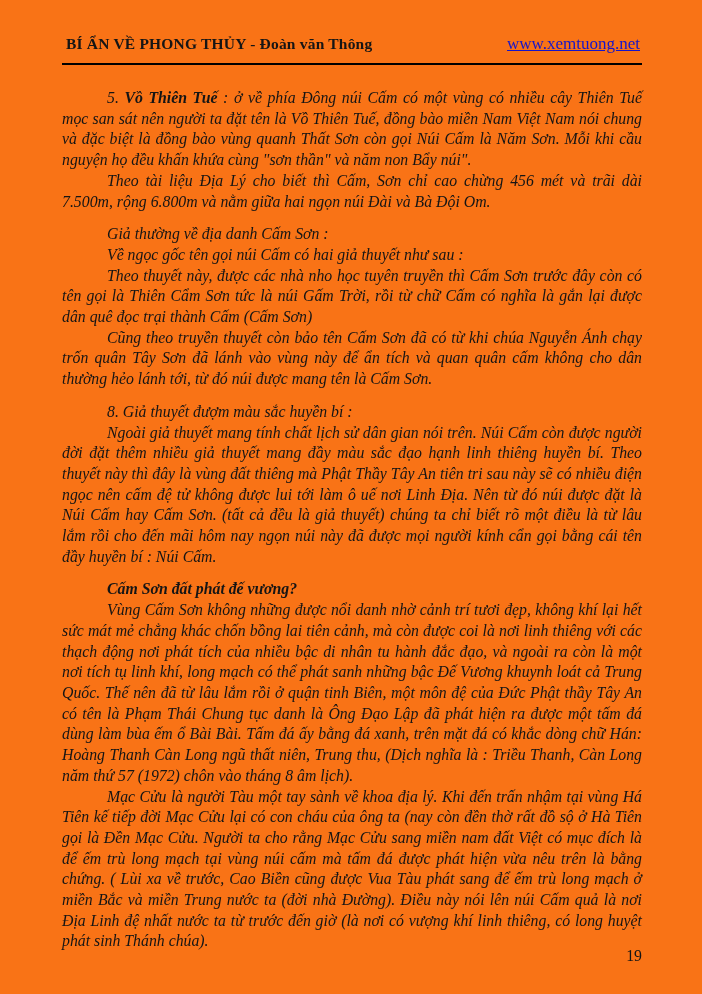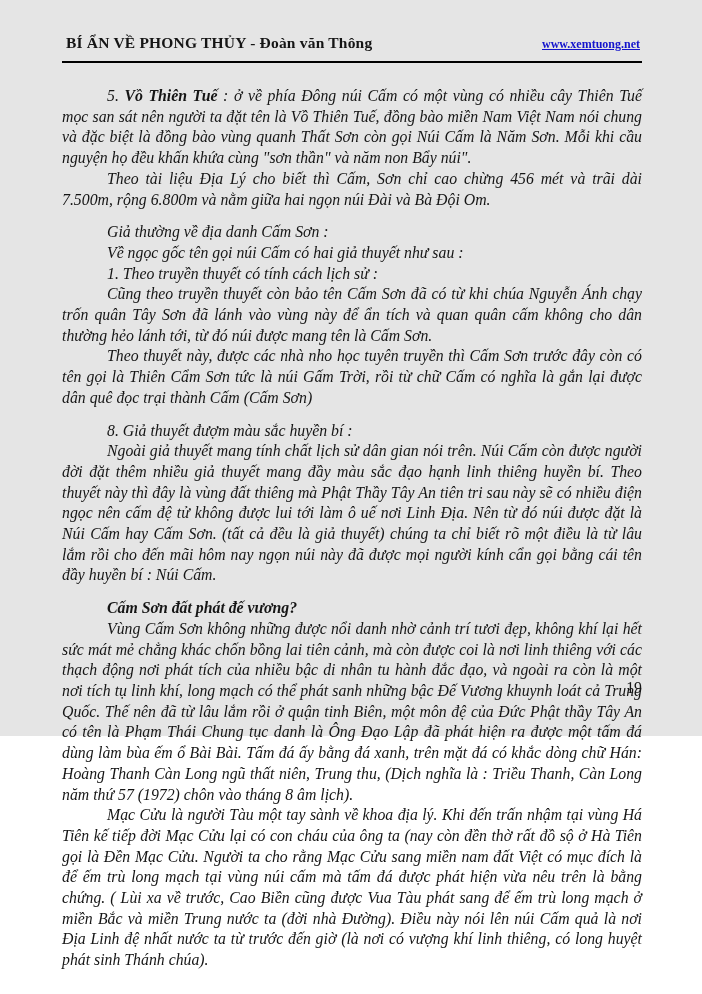--- a/index.html
+++ b/index.html
@@ -6,63 +6,62 @@
   html, body { background: #ffffff; }
   body {
     width: 702px; height: 994px;
     font-family: "Liberation Serif", serif;
     color: #151515;
     position: relative;
     overflow: hidden;
   }
   .page {
     position: relative;
-    width: 702px; height: 736px;
-    background: #e5e5e5;
+    width: 702px; height: 994px;
+    background: #f97316;
     padding: 34px 60px 0 62px;
   }
   .doc-header {
     display: flex;
     justify-content: space-between;
     align-items: baseline;
     padding: 0 2px 9px 4px;
   }
   .doc-header .title {
     font-weight: bold;
     font-size: 15.5px;
     letter-spacing: 0.2px;
     white-space: nowrap;
   }
   .doc-header .site-link {
-    font-size: 12px;
+    font-size: 17px;
     color: #1414cc;
     text-decoration: underline;
     cursor: pointer;
     white-space: nowrap;
-    font-weight: bold;
   }
   .header-rule {
     border-top: 2px solid #000000;
     margin-bottom: 23px;
   }
   .content {
     font-size: 15.8px;
     line-height: 20.7px;
     text-align: justify;
     color: #151515;
   }
   .content p { text-indent: 45px; font-style: italic; }
   .gap { margin-top: 12px; }
   .italic { font-style: italic; }
   .section-heading { font-weight: bold; }
   .lead-bold { font-weight: bold; }
   .page-number {
     position: absolute;
     right: 60px;
-    bottom: 39px;
+    bottom: 29px;
     font-size: 15.8px;
     color: #151515;
   }
 </style>
 </head>
 <body>
 
 <div class="page">
 
   <div class="doc-header">
@@ -75,25 +74,24 @@
   <div class="content">
 
     <p><span>5. </span><span class="lead-bold">Vồ Thiên Tuế</span><span> : ở về phía Đông núi Cấm có một vùng có nhiều cây Thiên Tuế mọc san sát nên người ta đặt tên là Vồ Thiên Tuế, đồng bào miền Nam Việt Nam nói chung và đặc biệt là đồng bào vùng quanh Thất Sơn còn gọi Núi Cấm là Năm Sơn. Mỗi khi cầu nguyện họ đều khấn khứa cùng "sơn thần" và năm non Bẩy núi".</span></p>
 
     <p>Theo tài liệu Địa Lý cho biết thì Cấm, Sơn chỉ cao chừng 456 mét và trãi dài 7.500m, rộng 6.800m và nằm giữa hai ngọn núi Đài và Bà Đội Om.</p>
 
     <p class="italic gap">Giả thường về địa danh Cấm Sơn :</p>
 
     <p>Về ngọc gốc tên gọi núi Cấm có hai giả thuyết như sau :</p>
 
-    <p class="italic">1. Theo truyền thuyết có tính cách lịch sử :</p>
+
+    <p>Theo thuyết này, được các nhà nho học tuyên truyền thì Cấm Sơn trước đây còn có tên gọi là Thiên Cẩm Sơn tức là núi Gấm Trời, rồi từ chữ Cấm có nghĩa là gắn lại được dân quê đọc trại thành Cấm (Cấm Sơn)</p>
 
     <p>Cũng theo truyền thuyết còn bảo tên Cấm Sơn đã có từ khi chúa Nguyễn Ánh chạy trốn quân Tây Sơn đã lánh vào vùng này để ẩn tích và quan quân cấm không cho dân thường hẻo lánh tới, từ đó núi được mang tên là Cấm Sơn.</p>
-
-    <p>Theo thuyết này, được các nhà nho học tuyên truyền thì Cấm Sơn trước đây còn có tên gọi là Thiên Cẩm Sơn tức là núi Gấm Trời, rồi từ chữ Cấm có nghĩa là gắn lại được dân quê đọc trại thành Cấm (Cấm Sơn)</p>
 
     <p class="italic gap">8. Giả thuyết đượm màu sắc huyền bí :</p>
 
     <p>Ngoài giả thuyết mang tính chất lịch sử dân gian nói trên. Núi Cấm còn được người đời đặt thêm nhiều giả thuyết mang đầy màu sắc đạo hạnh linh thiêng huyền bí. Theo thuyết này thì đây là vùng đất thiêng mà Phật Thầy Tây An tiên tri sau này sẽ có nhiều điện ngọc nên cấm đệ tử không được lui tới làm ô uế nơi Linh Địa. Nên từ đó núi được đặt là Núi Cấm hay Cấm Sơn. (tất cả đều là giả thuyết) chúng ta chỉ biết rõ một điều là từ lâu lắm rồi cho đến mãi hôm nay ngọn núi này đã được mọi người kính cẩn gọi bằng cái tên đầy huyền bí : Núi Cấm.</p>
 
     <p class="section-heading gap">Cấm Sơn đất phát đế vương?</p>
 
     <p>Vùng Cấm Sơn không những được nổi danh nhờ cảnh trí tươi đẹp, không khí lại hết sức mát mẻ chẳng khác chốn bồng lai tiên cảnh, mà còn được coi là nơi linh thiêng với các thạch động nơi phát tích của nhiều bậc di nhân tu hành đắc đạo, và ngoài ra còn là một nơi tích tụ linh khí, long mạch có thể phát sanh những bậc Đế Vương khuynh loát cả Trung Quốc. Thế nên đã từ lâu lắm rồi ở quận tinh Biên, một môn đệ của Đức Phật thầy Tây An có tên là Phạm Thái Chung tục danh là Ông Đạo Lập đã phát hiện ra được một tấm đá dùng làm bùa ếm ổ Bài Bài. Tấm đá ấy bằng đá xanh, trên mặt đá có khắc dòng chữ Hán: Hoàng Thanh Càn Long ngũ thất niên, Trung thu, (Dịch nghĩa là : Triều Thanh, Càn Long năm thứ 57 (1972) chôn vào tháng 8 âm lịch).</p>
 
 

